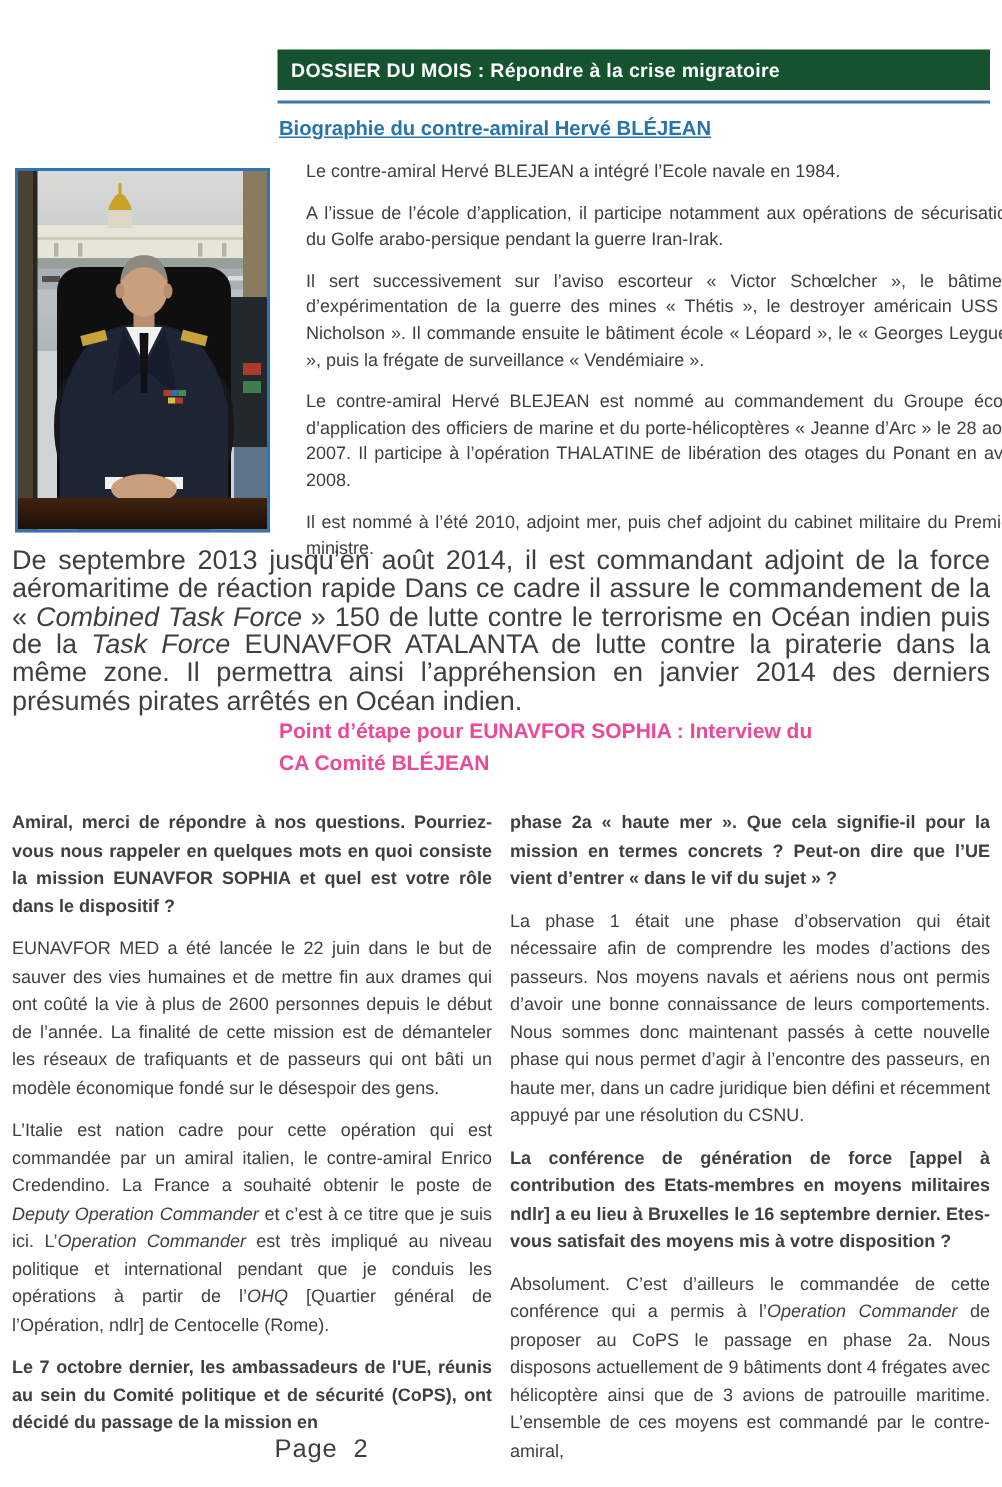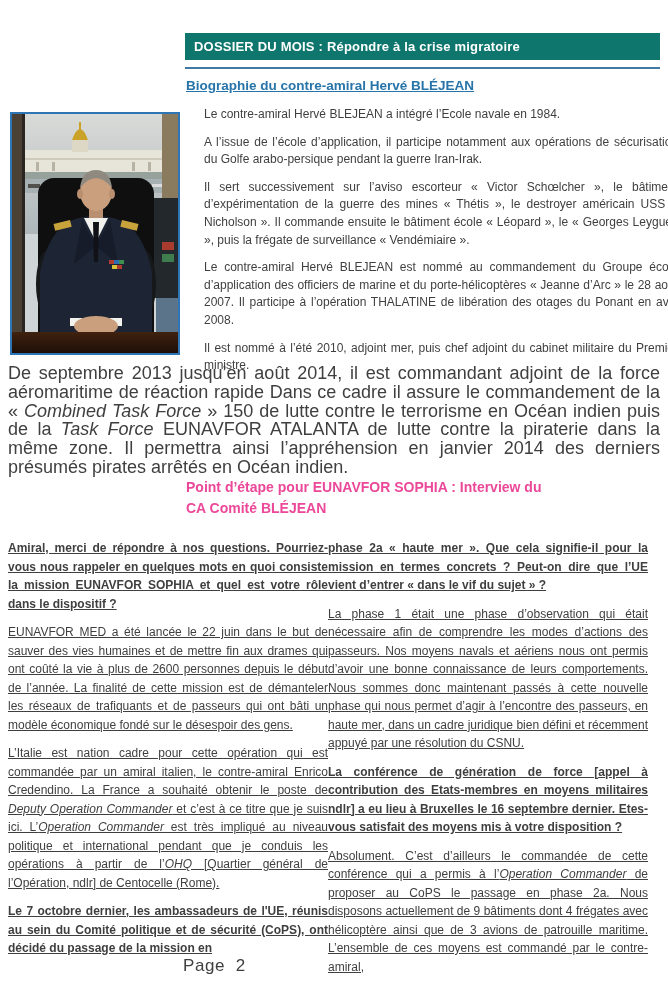--- a/index.html
+++ b/index.html
@@ -1,39 +1,39 @@
 <!DOCTYPE html>
 <html><head>
 <meta charset="utf-8">
 <style>
   html,body{margin:0;padding:0;background:#ffffff;}
   .page{position:relative;width:668px;height:991px;background:#ffffff;overflow:hidden;
         font-family:"Liberation Sans",sans-serif;color:#3f3f3f;}
   
-  .banner{position:absolute;left:185px;top:33px;width:475px;height:27px;background:#0f766e;
+  .banner{position:absolute;left:185px;top:33px;width:475px;height:27px;background:#14532d;
           color:#ffffff;font-weight:bold;font-size:13px;line-height:27px;padding-left:9px;
           box-sizing:border-box;letter-spacing:.2px;}
   .rule{position:absolute;left:185px;top:67px;width:475px;height:2px;background:#4179A5;}
   
   .h-bio{position:absolute;left:186px;top:78px;width:474px;color:#2674A9;font-weight:bold;
          font-size:13.5px;text-decoration:underline;}
   .h-interview{position:absolute;left:186px;top:477px;width:460px;color:#ec4899;font-weight:bold;
          font-size:14px;line-height:21px;}
   
   .photo{position:absolute;left:10px;top:112px;width:170px;height:243px;border:2px solid #2E75B6;
          box-sizing:border-box;background:#cfd4d6;}
   .photo svg{display:block;width:100%;height:100%;}
   
   .bio-text{position:absolute;left:204px;top:106px;width:474px;font-size:12px;line-height:17.6px;
             text-align:justify;}
   .bio-text p{margin:0 0 10px 0;}
   .summary{position:absolute;left:8px;top:364px;width:652px;font-size:18px;line-height:18.8px;
            text-align:justify;}
   
-  .columns{position:absolute;left:8px;top:539px;width:652px;display:flex;text-decoration:underline;}
+  .columns{position:absolute;left:8px;top:539px;width:652px;display:flex;gap:12px;}
   .col{width:320px;font-size:12px;line-height:18.5px;text-align:justify;}
   .col p{margin:0 0 10px 0;}
   .q{font-weight:bold;}
   i{font-style:italic;}
   
   .footer{position:absolute;left:183px;top:956px;font-size:17px;color:#3f3f3f;white-space:pre;
           letter-spacing:.6px;}
 </style>
 </head>
 <body>

